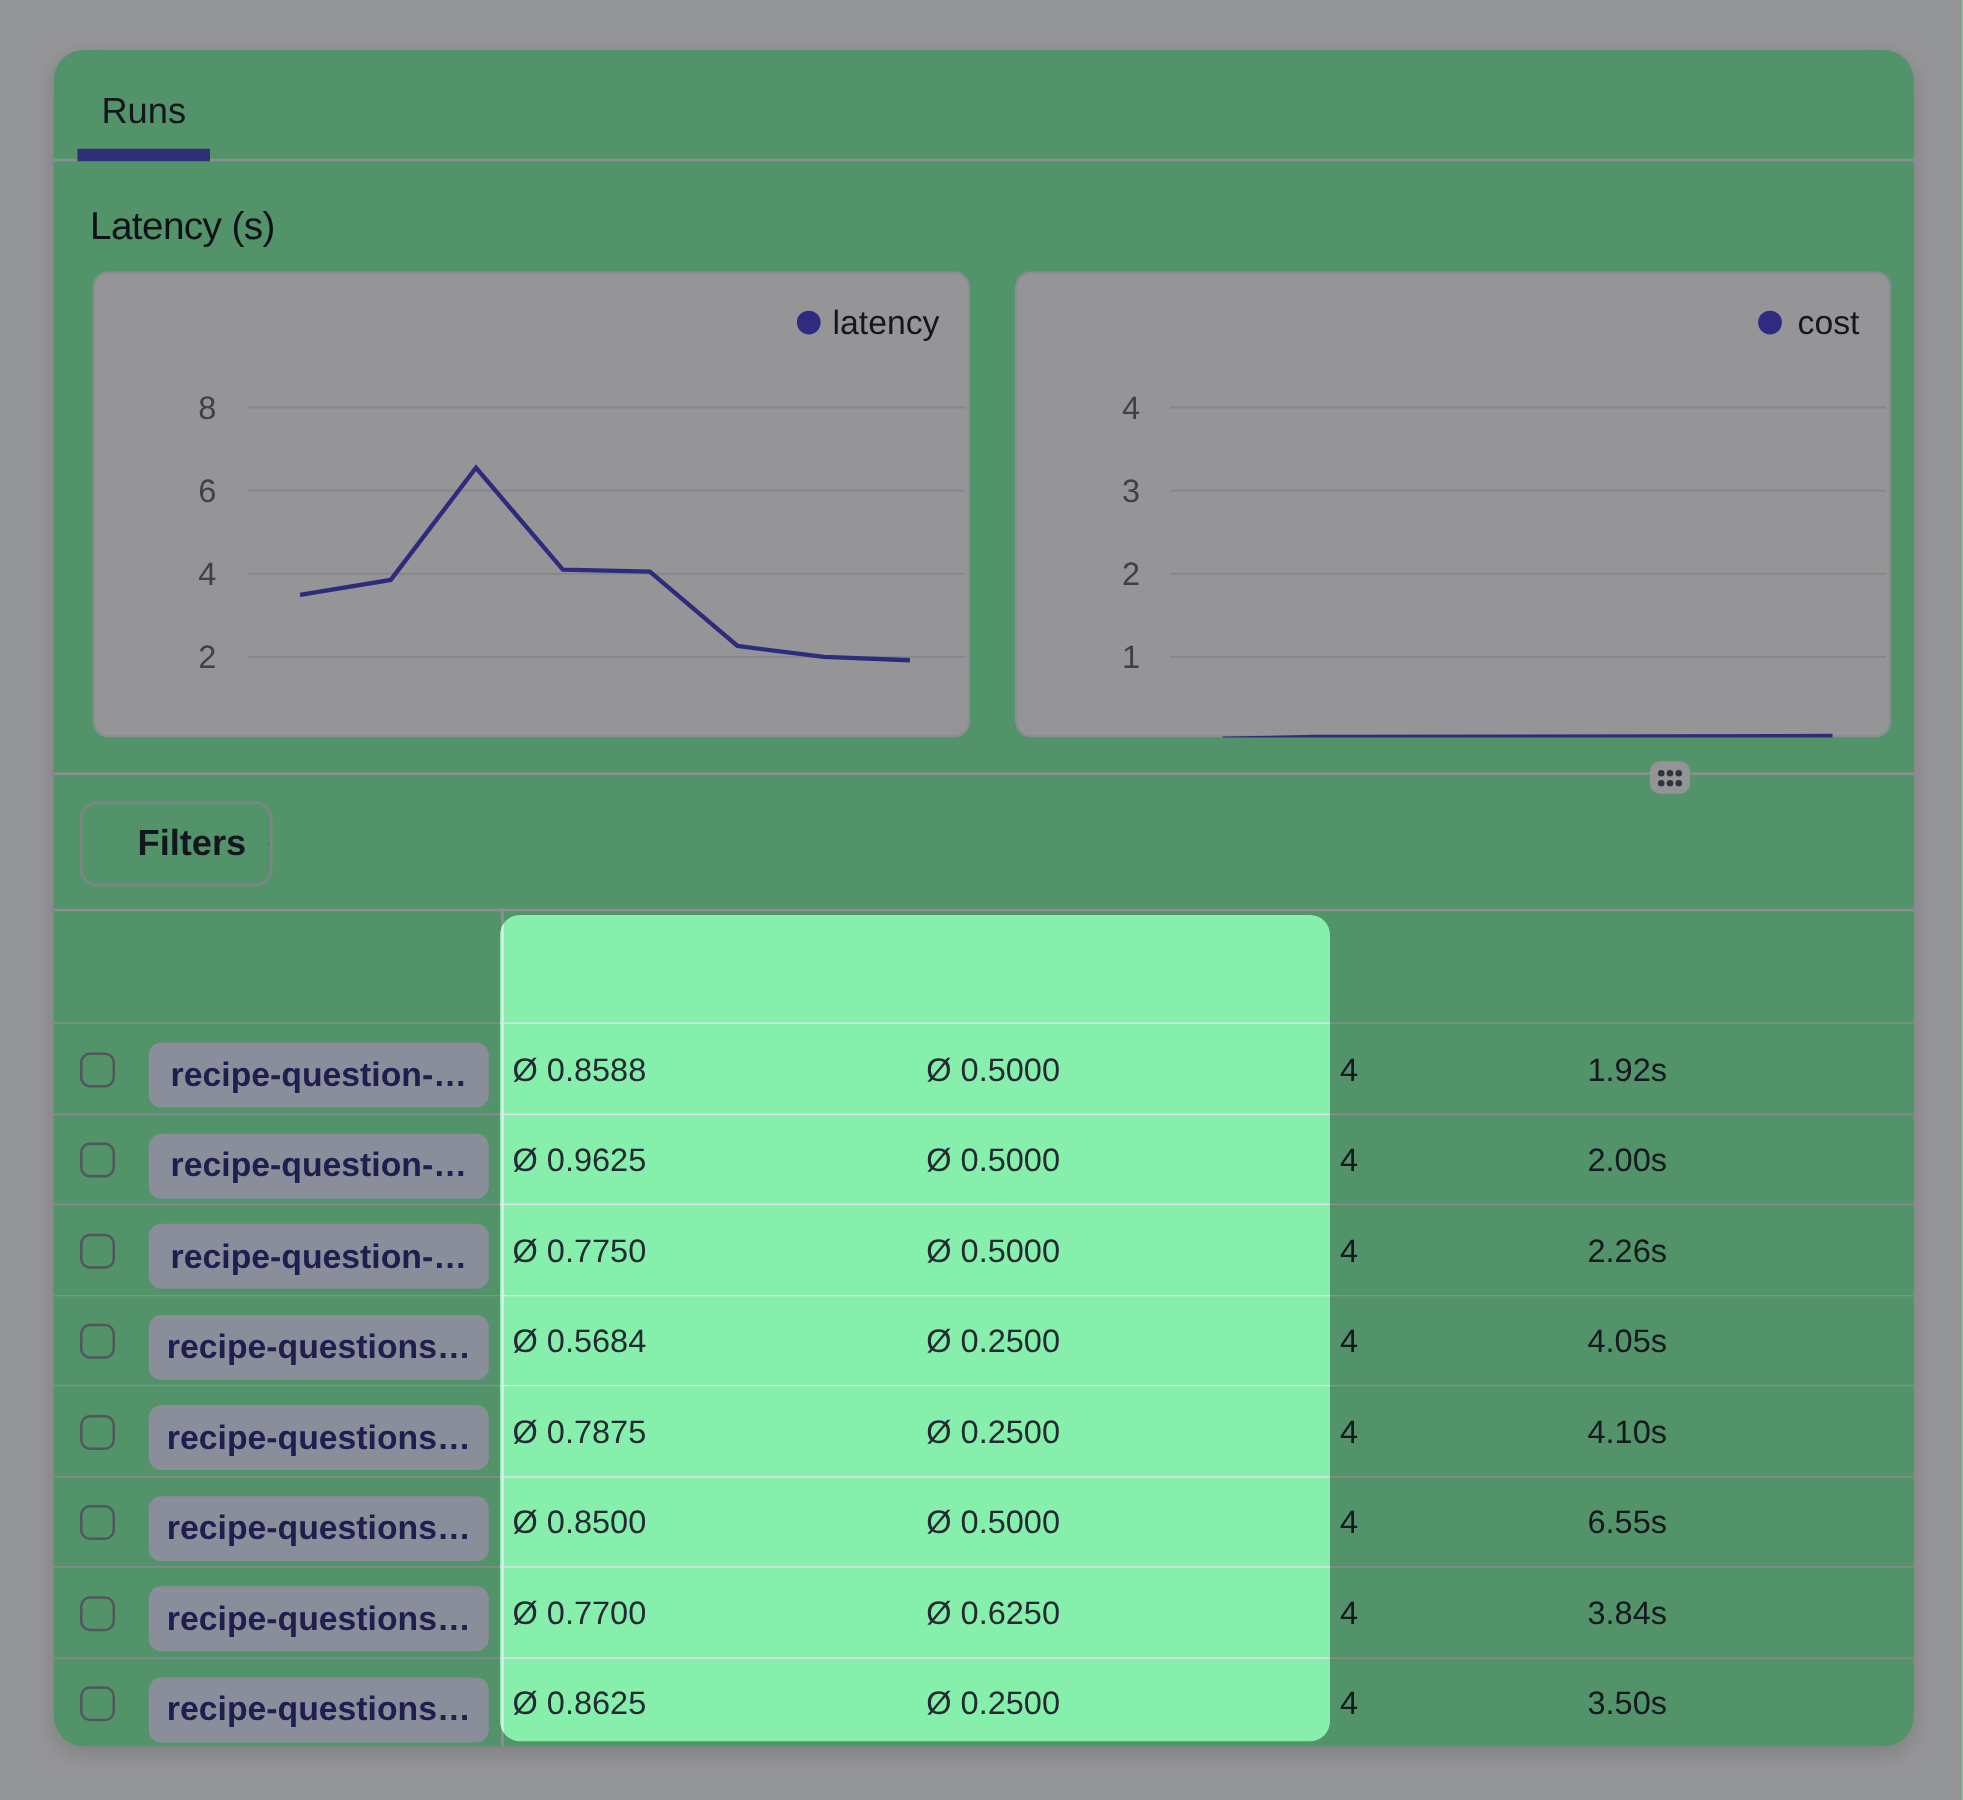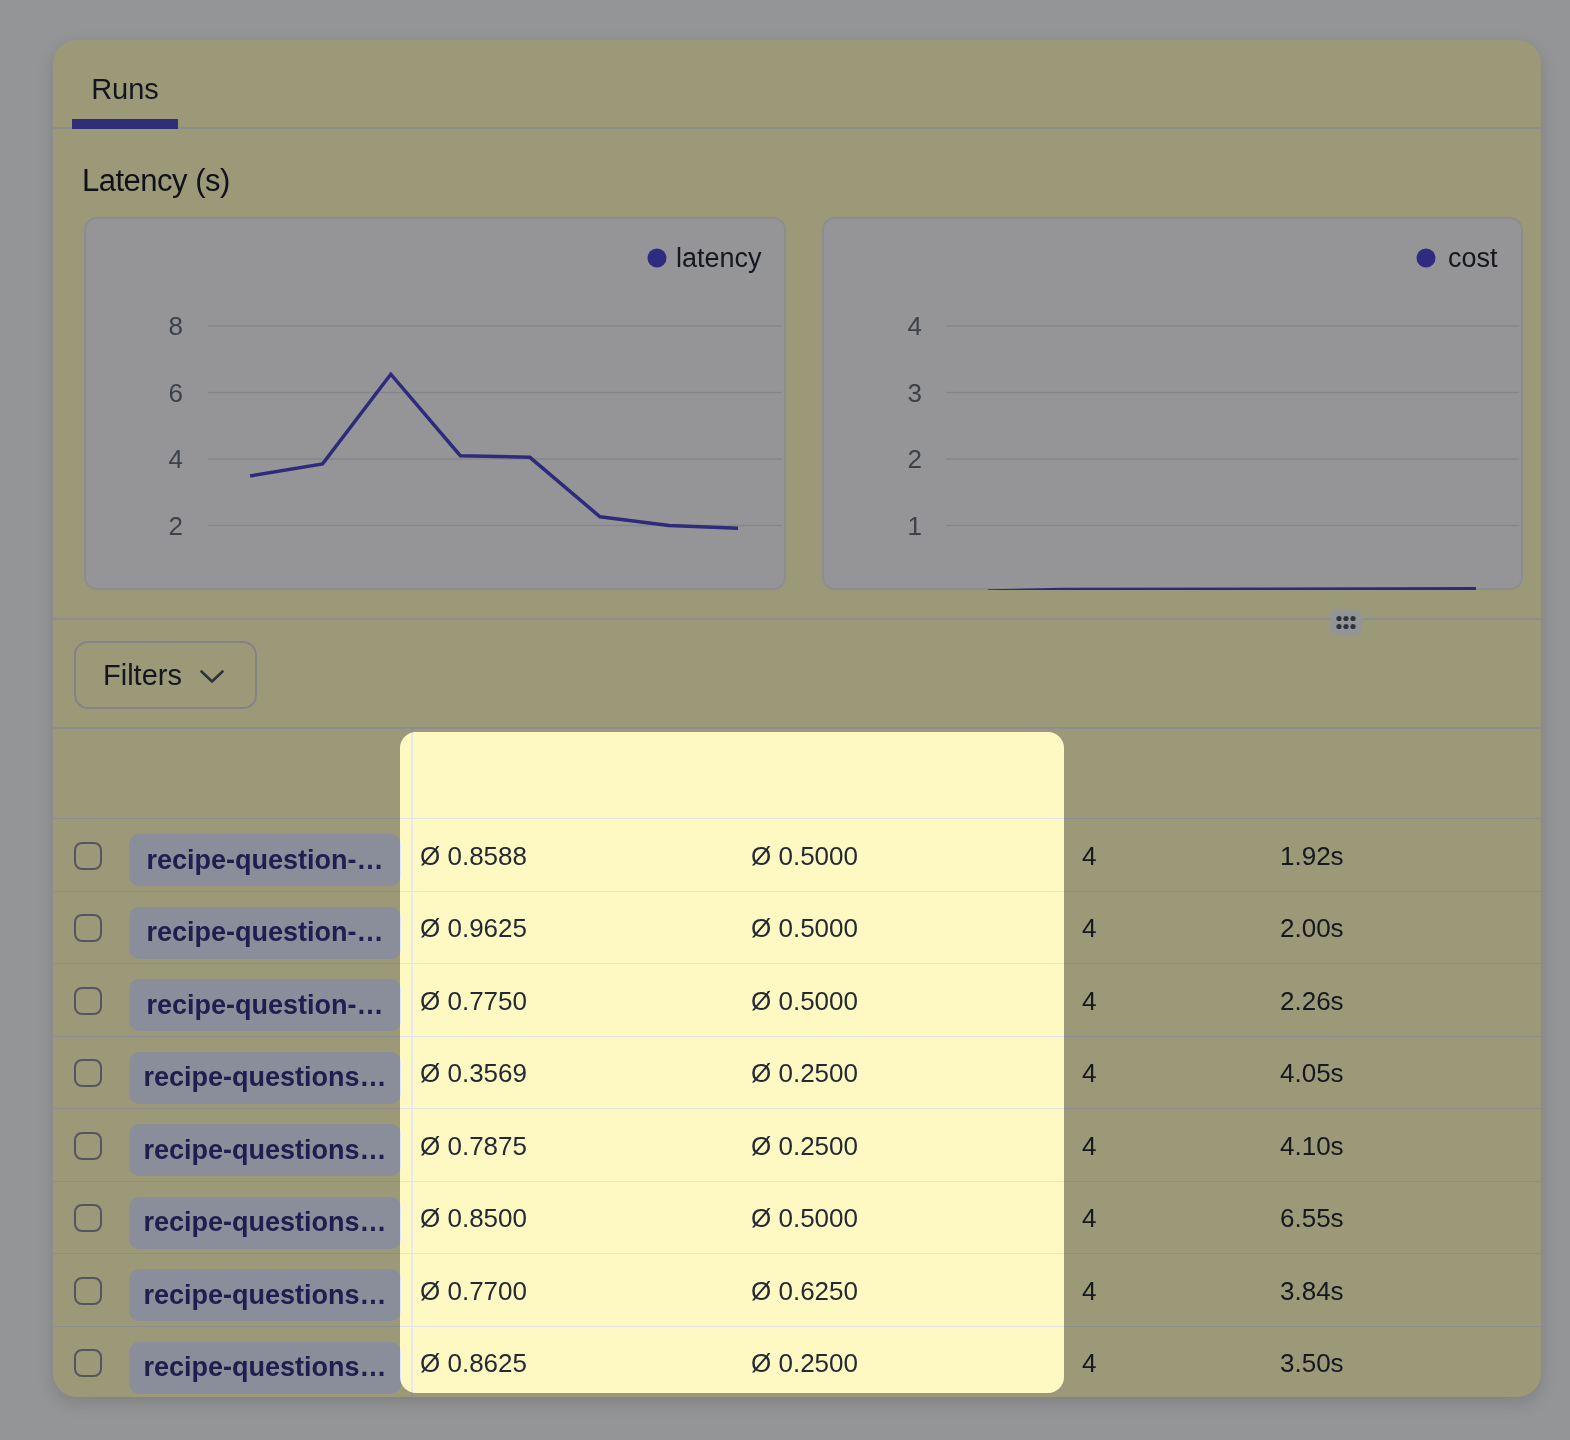--- a/index.html
+++ b/index.html
@@ -1,24 +1,24 @@
 <!DOCTYPE html>
 <html><head><meta charset="utf-8">
 <style>
 html,body{margin:0;padding:0}
 body{width:1570px;height:1440px;background:#f1f2f5;font-family:"Liberation Sans",sans-serif;position:relative;overflow:hidden}
-.card{position:absolute;left:53px;top:40px;width:1488px;height:1357px;background:#fef9c3;border-radius:24px;box-shadow:0 6px 18px rgba(0,0,0,.14);overflow:hidden}
+.card{position:absolute;left:43px;top:40px;width:1488px;height:1357px;background:#86efac;border-radius:24px;box-shadow:0 6px 18px rgba(0,0,0,.14);overflow:hidden}
 .tabbar{position:absolute;left:0;top:0;right:0;height:87px;border-bottom:2px solid #e5e7eb}
 .tab{position:absolute;top:6px;height:87px;display:flex;align-items:center;justify-content:center;font-size:29px;color:#1f2530}
 .underline{position:absolute;left:19px;top:78.5px;width:106px;height:10px;background:#4d4cc2}
 .h2{position:absolute;font-size:31px;font-weight:400;color:#171c26;letter-spacing:-0.5px}
 .panel{position:absolute}
 .divider{position:absolute;left:0;right:0;top:578px;height:2px;background:#e5e7eb}
 .handle{position:absolute;left:1277px;top:569px;width:32px;height:26px;border-radius:8px;background:#eef0f3}
-.filters{position:absolute;left:21px;top:601px;width:183px;height:68px;border:2px solid #d2d5da;border-radius:14px;box-sizing:border-box;display:flex;align-items:center;padding-left:27px;font-size:29px;font-weight:400;color:#1f242e}
+.filters{position:absolute;left:21px;top:601px;width:154px;height:68px;border:2px solid #d2d5da;border-radius:14px;box-sizing:border-box;display:flex;align-items:center;padding-left:44px;font-size:29px;font-weight:700;color:#1f242e}
 .ttop{position:absolute;left:0;right:0;top:687px;height:2px;background:#e5e7eb}
 .thead{position:absolute;left:0;right:0;top:689px;height:89px}
 .th{position:absolute;font-size:29px;font-weight:600;color:#69707d;top:50%;transform:translateY(-50%);white-space:nowrap}
 .row{position:absolute;left:0;right:0;height:73px;border-top:1.5px solid #e3e5ea}
 .cb{position:absolute;left:21px;width:28px;height:28px;border:2px solid #878c96;border-radius:8px;box-sizing:border-box;top:50%;margin-top:-14px}
 .badge{position:absolute;left:76px;width:272px;height:52px;border-radius:10px;background:#e0e6fb;top:50%;margin-top:-21.5px;display:flex;align-items:center;justify-content:center;font-size:27px;font-weight:700;color:#343181}
 .cell{position:absolute;font-size:26px;color:#242933;top:50%;transform:translateY(-50%);white-space:nowrap}
 .colsep{position:absolute;left:358px;top:687px;bottom:0;width:2px;background:#e7e9ee}
 .dim{position:absolute;left:400px;top:732px;width:664px;height:661px;border-radius:16px;box-shadow:0 0 0 3000px rgba(0,0,0,0.385);pointer-events:none}
 </style></head>
@@ -100,21 +100,21 @@
     <div class="cb"></div>
     <div class="badge">recipe-question-…</div>
     <div class="cell" style="left:367px">Ø 0.7750</div>
     <div class="cell" style="left:698px">Ø 0.5000</div>
     <div class="cell" style="left:1029px">4</div>
     <div class="cell" style="left:1227px">2.26s</div>
   </div>
   <div class="row" style="top:995.5px">
     <div class="cb"></div>
     <div class="badge">recipe-questions…</div>
-    <div class="cell" style="left:367px">Ø 0.3569</div>
+    <div class="cell" style="left:367px">Ø 0.5684</div>
     <div class="cell" style="left:698px">Ø 0.2500</div>
     <div class="cell" style="left:1029px">4</div>
     <div class="cell" style="left:1227px">4.05s</div>
   </div>
   <div class="row" style="top:1068.0px">
     <div class="cb"></div>
     <div class="badge">recipe-questions…</div>
     <div class="cell" style="left:367px">Ø 0.7875</div>
     <div class="cell" style="left:698px">Ø 0.2500</div>
     <div class="cell" style="left:1029px">4</div>

